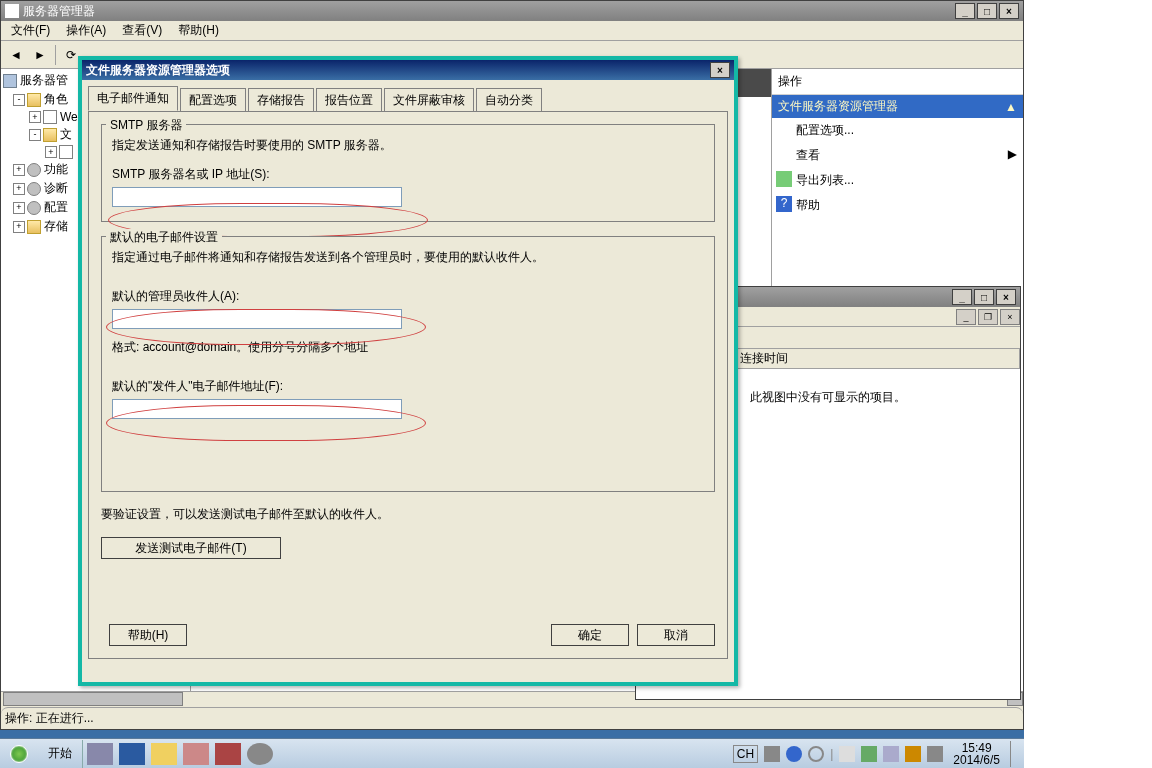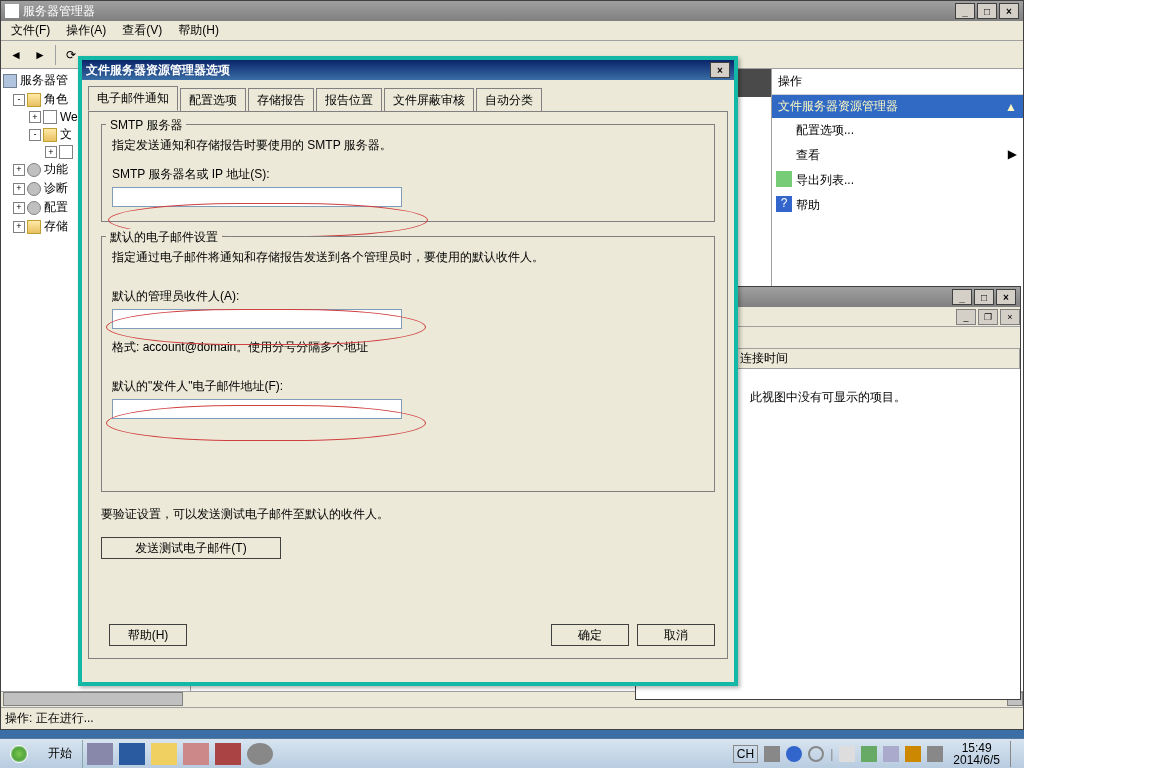--- a/index.html
+++ b/index.html
@@ -33,21 +33,21 @@
 .header-bar{height:28px;background:#4a4a4a;color:#fff;display:flex;align-items:center;padding-left:8px;}
 
 .actions-panel{width:252px;border-left:1px solid #a0a0a0;background:#fff;}
 .actions-head{padding:4px 6px;border-bottom:1px solid #d0d0d0;font-weight:normal;}
 .actions-section{background:#316ac5;color:#fef9c3;padding:3px 6px;display:flex;align-items:center;}
 .actions-section .arrow{margin-left:auto;}
 .action-item{padding:4px 6px 4px 24px;position:relative;}
 .action-item .aic{position:absolute;left:4px;top:3px;width:16px;height:16px;}
 .arrow-r{margin-left:auto;}
 
-.status-bar{position:absolute;bottom:0;left:0;right:0;height:22px;background:#ece9d8;border-top:1px solid #a0a0a0;display:flex;align-items:center;padding-left:4px;}
+.status-bar{position:absolute;bottom:0;left:0;right:0;height:22px;background:#ece9d8;border-top:1px solid #a0a0a0;display:flex;align-items:center;padding-left:4px;border-radius:7px;}
 
 
 .sub-window{position:absolute;left:635px;top:286px;width:386px;height:414px;background:#fff;border:1px solid #404040;}
 .sub-menubar{height:20px;background:#ece9d8;border-bottom:1px solid #a0a0a0;display:flex;align-items:center;}
 .sub-menubar .sm{padding:2px 6px;}
 .sub-menubar .sm-r{margin-left:auto;display:flex;}
 .sm-btn{width:20px;height:16px;border:1px solid #808080;background:#d4d0c8;margin-left:2px;display:flex;align-items:center;justify-content:center;font-size:9px;}
 .col-headers{height:20px;border-bottom:1px solid #a0a0a0;display:flex;background:#ece9d8;}
 .col-h{border-right:1px solid #a0a0a0;padding:2px 4px;display:flex;align-items:center;}
 .empty-msg{text-align:center;padding:20px;color:#000;}

